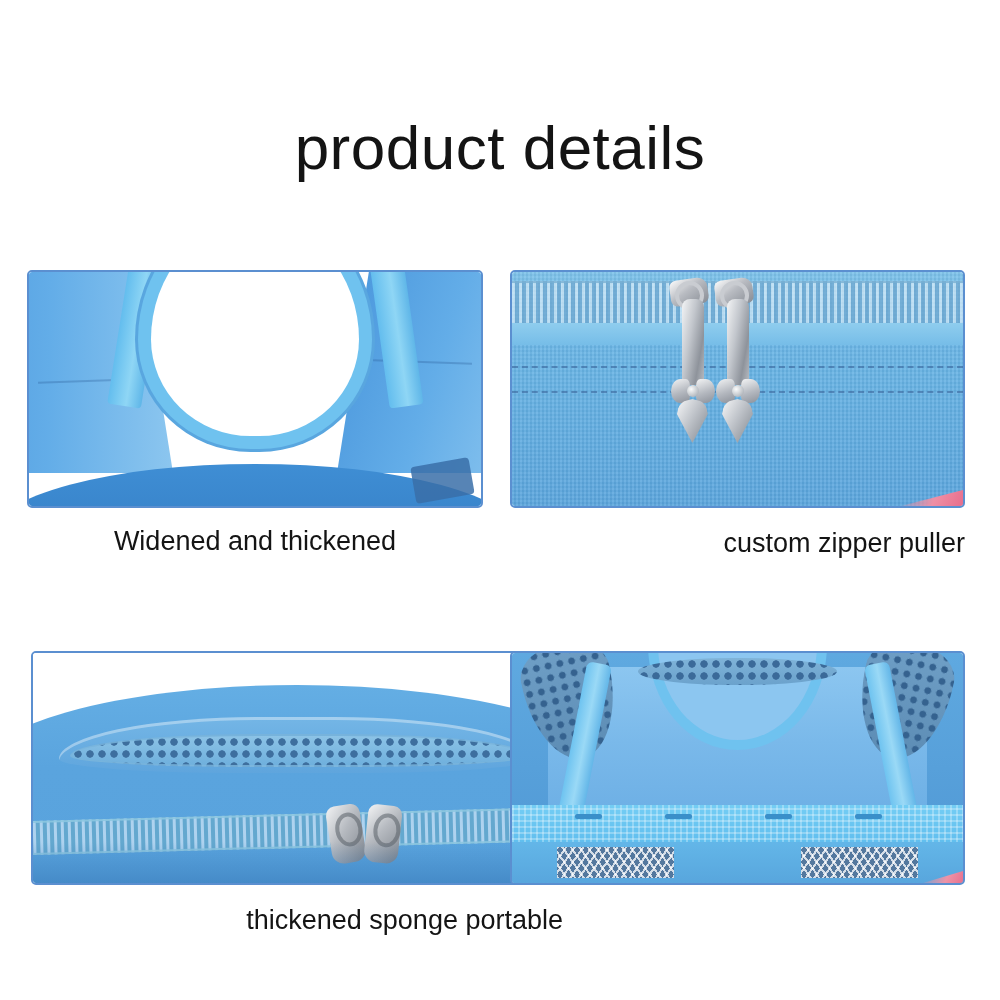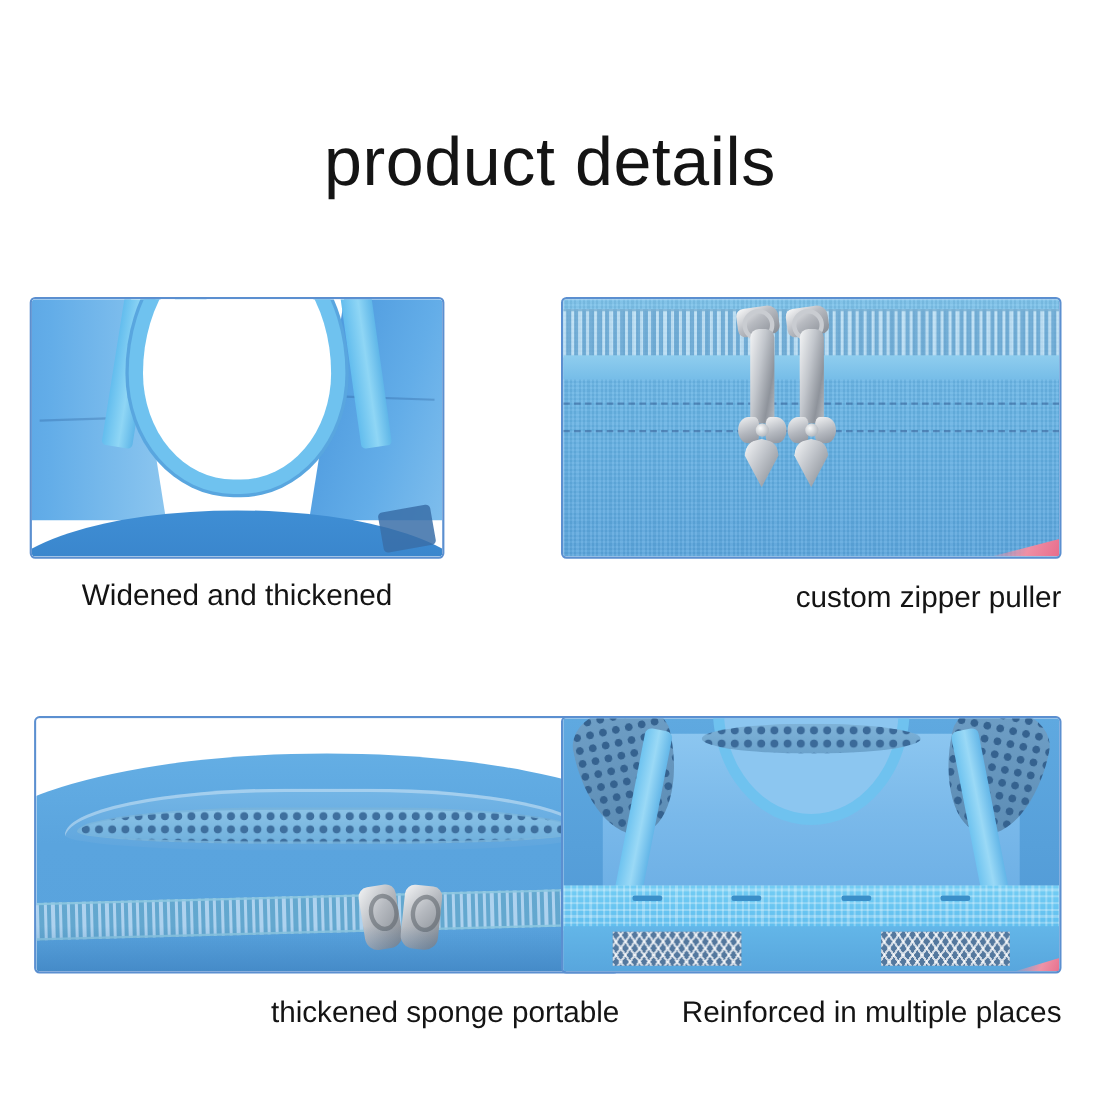--- a/index.html
+++ b/index.html
@@ -30,21 +30,21 @@
     letter-spacing: 0.5px;
     line-height: 1.1;
     color: #141414;
   }
 
   
   .cards { position: absolute; left: 0; top: 0; width: 1000px; height: 1000px; }
 
   .card { position: absolute; }
 
-  .card.tl { left: 27px;  top: 270px; width: 377px; }
+  .card.tl { left: 27px;  top: 270px; width: 456px; }
   .card.tr { left: 510px; top: 270px; width: 455px; }
   .card.bl { left: 31px;  top: 651px; width: 532px; }
   .card.br { left: 510px; top: 651px; width: 455px; }
 
   .photo-frame {
     position: relative;
     border: 2px solid #5b8fd0;
     border-radius: 5px;
     overflow: hidden;
     background: #ffffff;
@@ -446,19 +446,16 @@
           <div class="bar-tack" style="left:34%"></div>
           <div class="bar-tack" style="left:56%"></div>
           <div class="bar-tack" style="left:76%"></div>
           <div class="bottom-mesh-row">
             <div class="mesh-block m1"></div>
             <div class="mesh-block m2"></div>
           </div>
           <div class="pink-corner"></div>
         </div>
       </div>
-      <div class="caption">
-        <div>Reinforced in multiple places</div>
-      </div>
     </div>
 
   </div>
 </div>
 
 </body></html>

